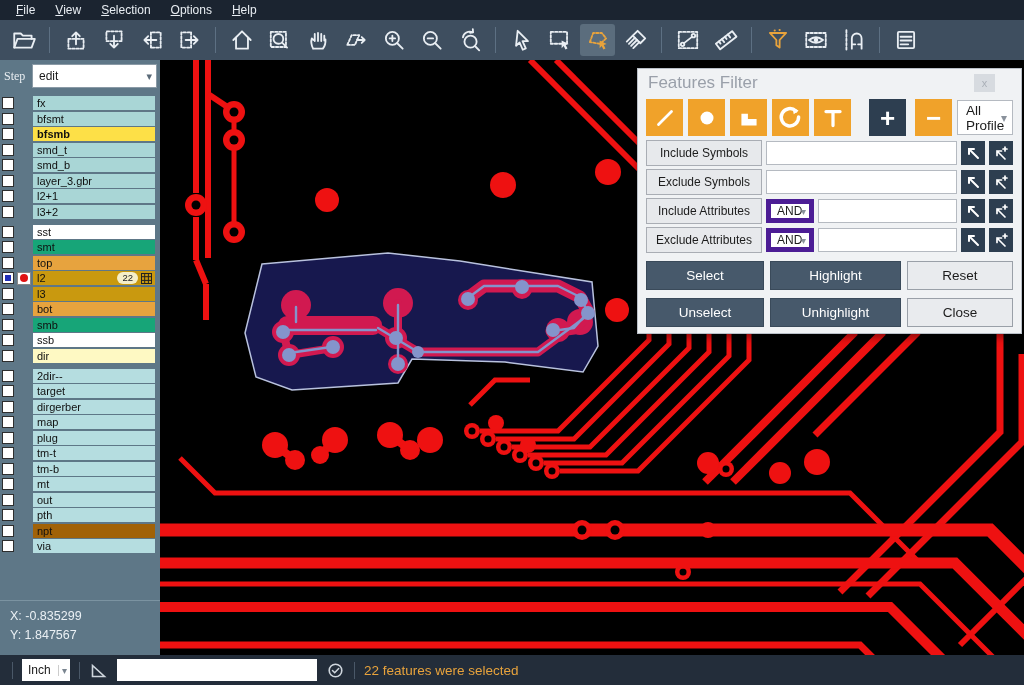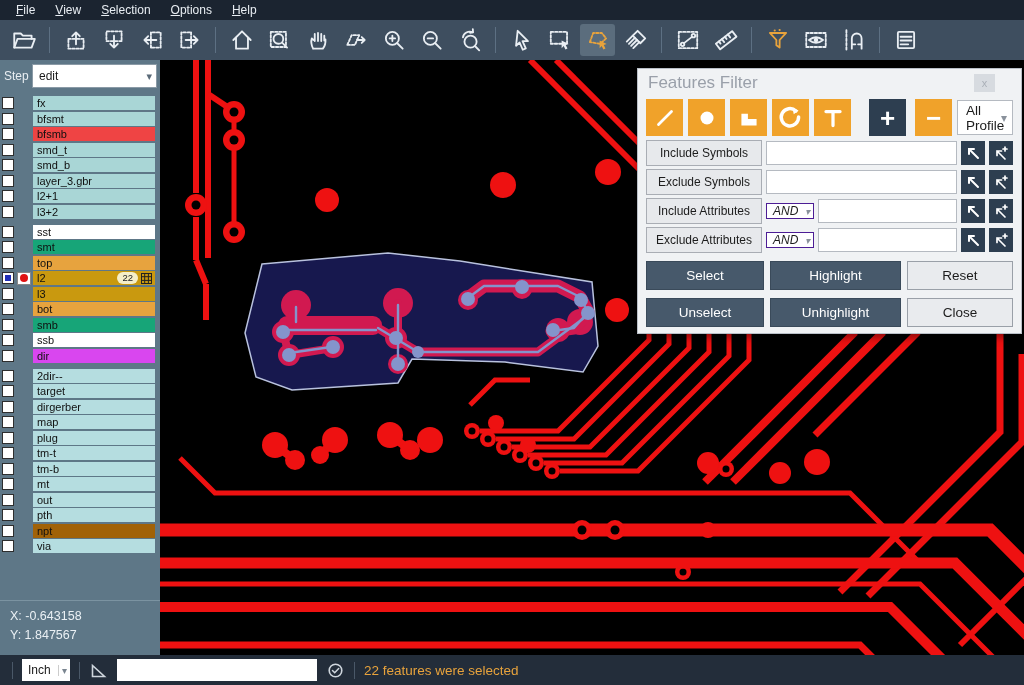--- a/index.html
+++ b/index.html
@@ -22,21 +22,21 @@
   .ic { width:26px; height:26px; stroke:#e9eef3; fill:none; stroke-width:1.7;
         stroke-linecap:round; stroke-linejoin:round; }
   .ic .dash { stroke-dasharray:2.2,1.7; }
   .ic .org { stroke:#e8a33c; }
   .ic .orgf { fill:#e8a33c; stroke:none; }
   .ic .wf { fill:#e9eef3; stroke:none; }
 
   
   .sidebar { position:absolute; top:60px; left:0; width:160px; height:595px; background:#5e7787; z-index:20; }
   .step-row { height:32px; display:flex; align-items:center; padding:4px 3px 4px 4px; }
-  .step-label { color:#e9eef2; font-size:12px; width:28px; }
+  .step-label { color:#e9eef2; font-size:12px; width:28px;font-family:Liberation Serif, serif; }
   .step-select { flex:1; height:24px; background:#fff; border:1px solid #8a9aa6; display:flex;
                  align-items:center; padding-left:6px; font-size:12px; color:#1a1a1a; position:relative; }
   .step-select .chev { position:absolute; right:4px; color:#5a6a78; font-size:11px; }
   .layer-groups { padding-top:4px; }
   .layer-group { margin-bottom:6px; }
   .lrow { height:14px; margin-bottom:1.5px; display:flex; align-items:center; padding-left:2px; }
   .cb { width:12px; height:12px; background:#fff; border:1.5px solid #2e2e2e; flex:none; margin-right:3px; }
   .cb.checked { background:#1f2fb8; box-shadow:inset 0 0 0 2px #fff; }
   .ind { width:14px; height:13px; flex:none; margin-right:2px; }
   .ind.active { background:#fff; border:1px solid #888; display:flex; align-items:center; justify-content:center; }
@@ -65,22 +65,22 @@
   .sq.org2 { background:#f0a22a; margin-left:4px; }
   .sq svg { width:26px; height:26px; stroke:#fff; fill:none; stroke-width:2.6; stroke-linecap:round; }
   .sq .fw { fill:#fff; stroke:none; }
   .plusminus { color:#fff; font-size:26px; font-weight:bold; line-height:1; }
   .profile { margin-left:auto; width:90px; height:35px; background:#fff; border:1px solid #b5bac1;
              display:flex; align-items:center; padding-left:8px; font-size:13.5px; color:#1c1c1c; position:relative; }
   .profile .chev { position:absolute; right:5px; color:#8a929c; font-size:12px; }
   .frow { display:flex; align-items:center; margin:0 8px 3px 8px; gap:4px; height:26px; }
   .flabel { width:116px; height:26px; background:#e7e9ec; border:1px solid #a9adb4; font-size:12px;
             color:#1c1c1c; display:flex; align-items:center; justify-content:center; flex:none; }
-  .andsel { width:48px; height:16px; background:#fff; border:1px solid #4c1d95; font-size:12px; color:#1c1c1c;
-            display:flex; align-items:center; padding-left:6px; position:relative; flex:none;font-style:italic; }
+  .andsel { width:48px; height:24px; background:#fff; border:5px solid #4c1d95; font-size:12px; color:#1c1c1c;
+            display:flex; align-items:center; padding-left:6px; position:relative; flex:none; }
   .andsel .chev { position:absolute; right:3px; color:#8a929c; font-size:10px; }
   .finput { flex:1; height:24px; background:#fff; border:1px solid #b5bac1; font-size:12px; padding:0 4px;
             font-family:"Liberation Sans", sans-serif; min-width:0; }
   .navbtn { width:24px; height:24px; background:#2d3e50; flex:none; display:flex; align-items:center; justify-content:center; }
   .navbtn svg { width:17px; height:17px; stroke:#fff; stroke-width:2; fill:none; stroke-linecap:round; }
   .btn-grid { display:grid; grid-template-columns:118px 131px 1fr; gap:6px; margin:8px 8px 0 8px; }
   .bigbtn { height:29px; display:flex; align-items:center; justify-content:center; font-size:13.5px;
             background:#47596b; color:#fff; border:1px solid #3a4a5a; }
   .bigbtn.light { background:#e9ebee; color:#1c1c1c; border:1px solid #9aa0a8; }
 
@@ -273,21 +273,21 @@
             <span class="lbl" style="background: rgb(169, 214, 214);">fx</span>
           </div>
           <div class="lrow">
             <span class="cb"></span>
             <span class="ind"></span>
             <span class="lbl" style="background: rgb(169, 214, 214);">bfsmt</span>
           </div>
           <div class="lrow">
             <span class="cb"></span>
             <span class="ind"></span>
-            <span class="lbl" style="background: #ef4444;">bfsmb</span>
+            <span class="lbl" style="background: #fde047; font-weight: bold;">bfsmb</span>
           </div>
           <div class="lrow">
             <span class="cb"></span>
             <span class="ind"></span>
             <span class="lbl" style="background: rgb(169, 214, 214);">smd_t</span>
           </div>
           <div class="lrow">
             <span class="cb"></span>
             <span class="ind"></span>
             <span class="lbl" style="background: rgb(169, 214, 214);">smd_b</span>
@@ -348,21 +348,21 @@
             <span class="lbl" style="background: rgb(23, 165, 120);">smb</span>
           </div>
           <div class="lrow">
             <span class="cb"></span>
             <span class="ind"></span>
             <span class="lbl" style="background: rgb(255, 255, 255);">ssb</span>
           </div>
           <div class="lrow">
             <span class="cb"></span>
             <span class="ind"></span>
-            <span class="lbl" style="background: #d946ef;">dir</span>
+            <span class="lbl" style="background: #fef9c3;">dir</span>
           </div>
         </div>
         <div class="layer-group">
           <div class="lrow">
             <span class="cb"></span>
             <span class="ind"></span>
             <span class="lbl" style="background: rgb(181, 221, 224);">2dir--</span>
           </div>
           <div class="lrow">
             <span class="cb"></span>
@@ -415,21 +415,21 @@
             <span class="lbl" style="background: #a16207;">npt</span>
           </div>
           <div class="lrow">
             <span class="cb"></span>
             <span class="ind"></span>
             <span class="lbl" style="background: rgb(181, 221, 224);">via</span>
           </div>
         </div>
       </div>
     <div class="coords">
-      <div>X: -0.643158</div>
+      <div>X: -0.835299</div>
       <div>Y: 1.847567</div>
     </div>
   </div>
 
   <div class="canvas">
     <svg width="864" height="595" viewBox="0 0 864 595">
 
       <g stroke="#ee1111" stroke-width="6" fill="none">
         <path d="M36,0 V133 M36,157 V200 M36,200 L46,224 M46,224 V260"></path>
         <path d="M48,0 V198"></path>

